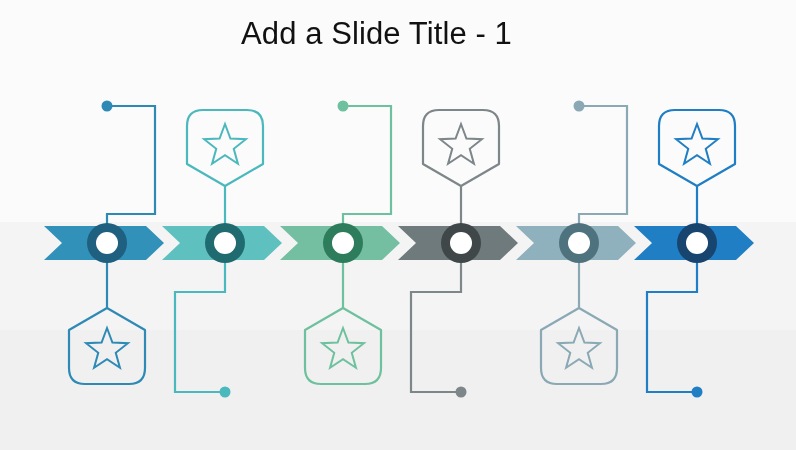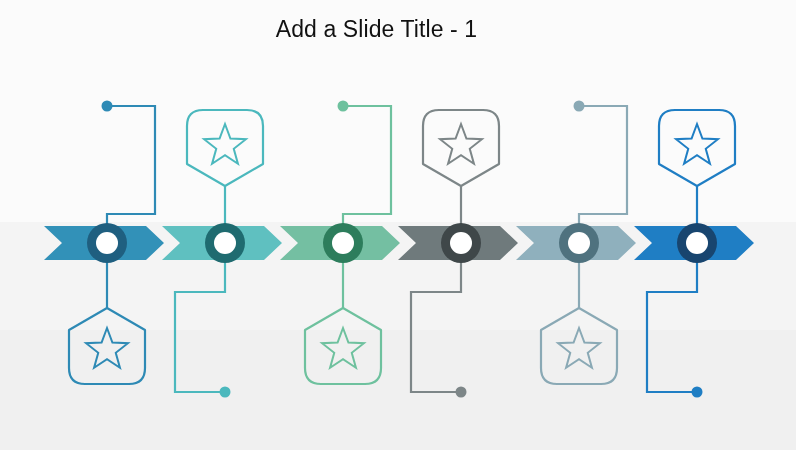--- a/index.html
+++ b/index.html
@@ -26,21 +26,21 @@
   .band-1 { top: 0px;   height: 222px; background: #fbfbfb; }
   .band-2 { top: 222px; height: 108px; background: #f4f4f4; }
   .band-3 { top: 330px; height: 120px; background: #f0f0f0; }
 
   #slide-title {
     position: absolute;
     left: 0;
     top: 16px;
     width: 753px;
     text-align: center;
-    font-size: 23px;
+    font-size: 31px;
     color: #111111;
     font-family: "Liberation Sans", sans-serif;
     letter-spacing: 0.1px;
   }
 
   .layer {
     position: absolute;
     left: 0;
     top: 0;
     width: 796px;

